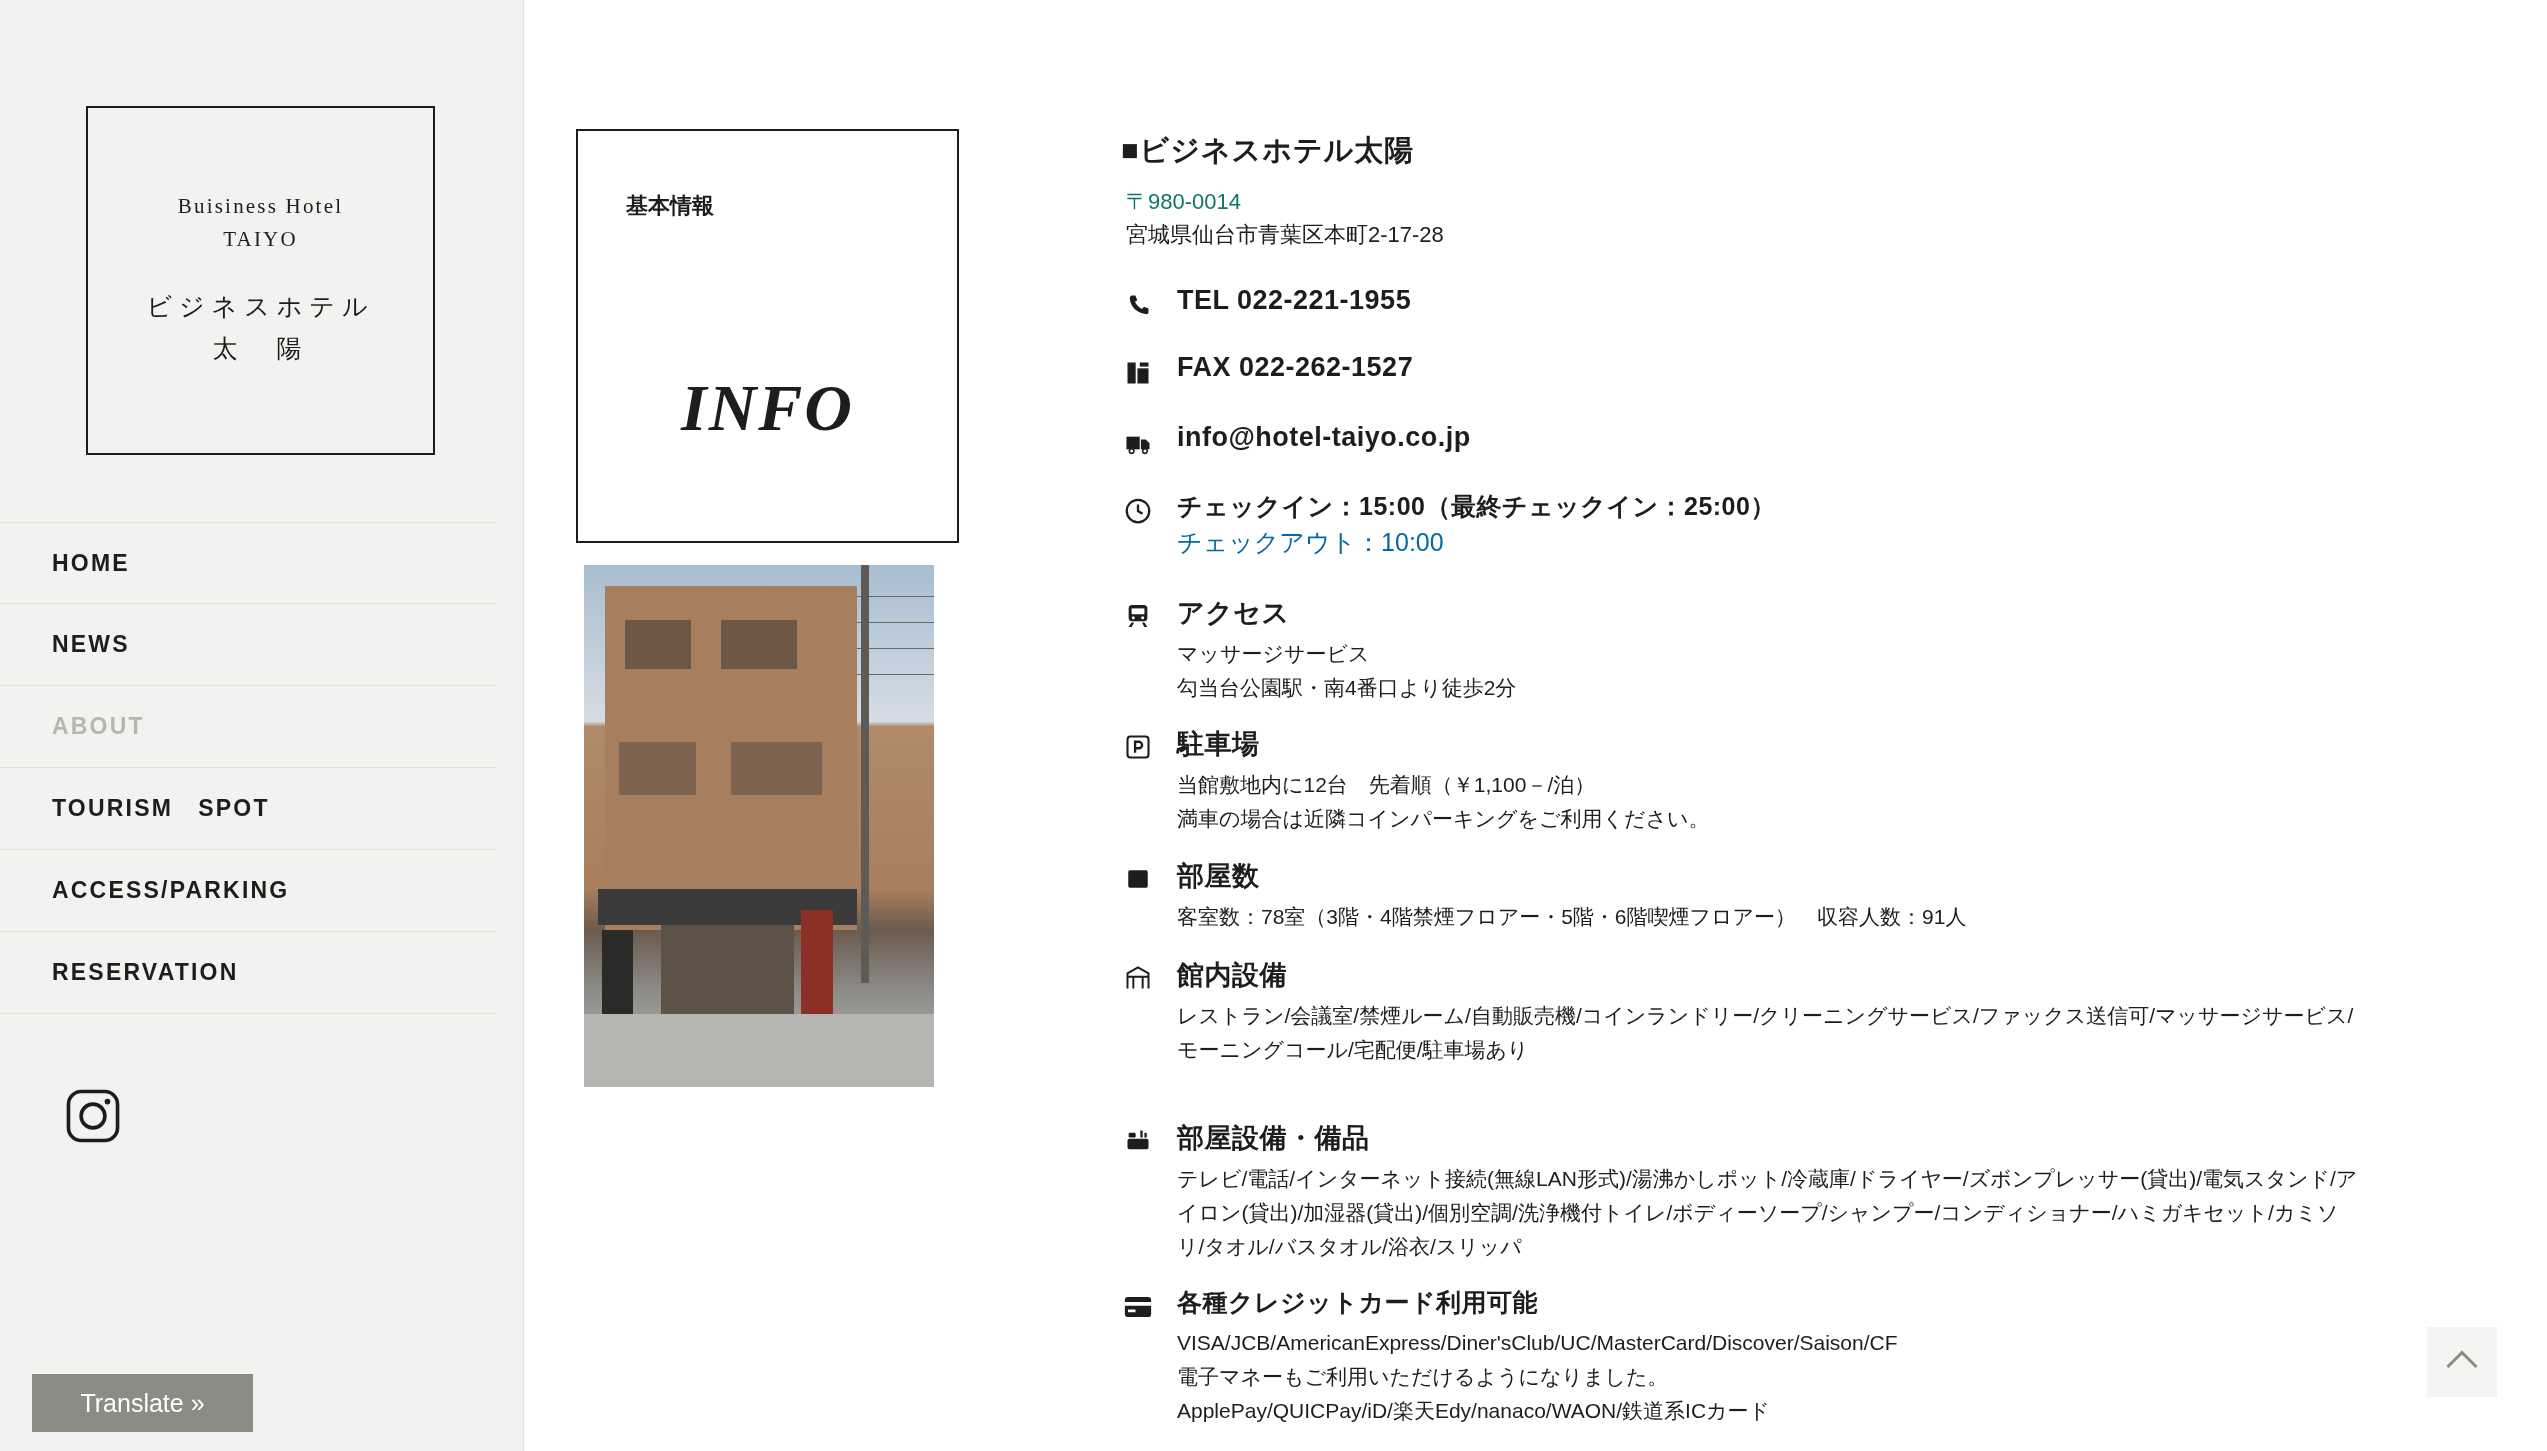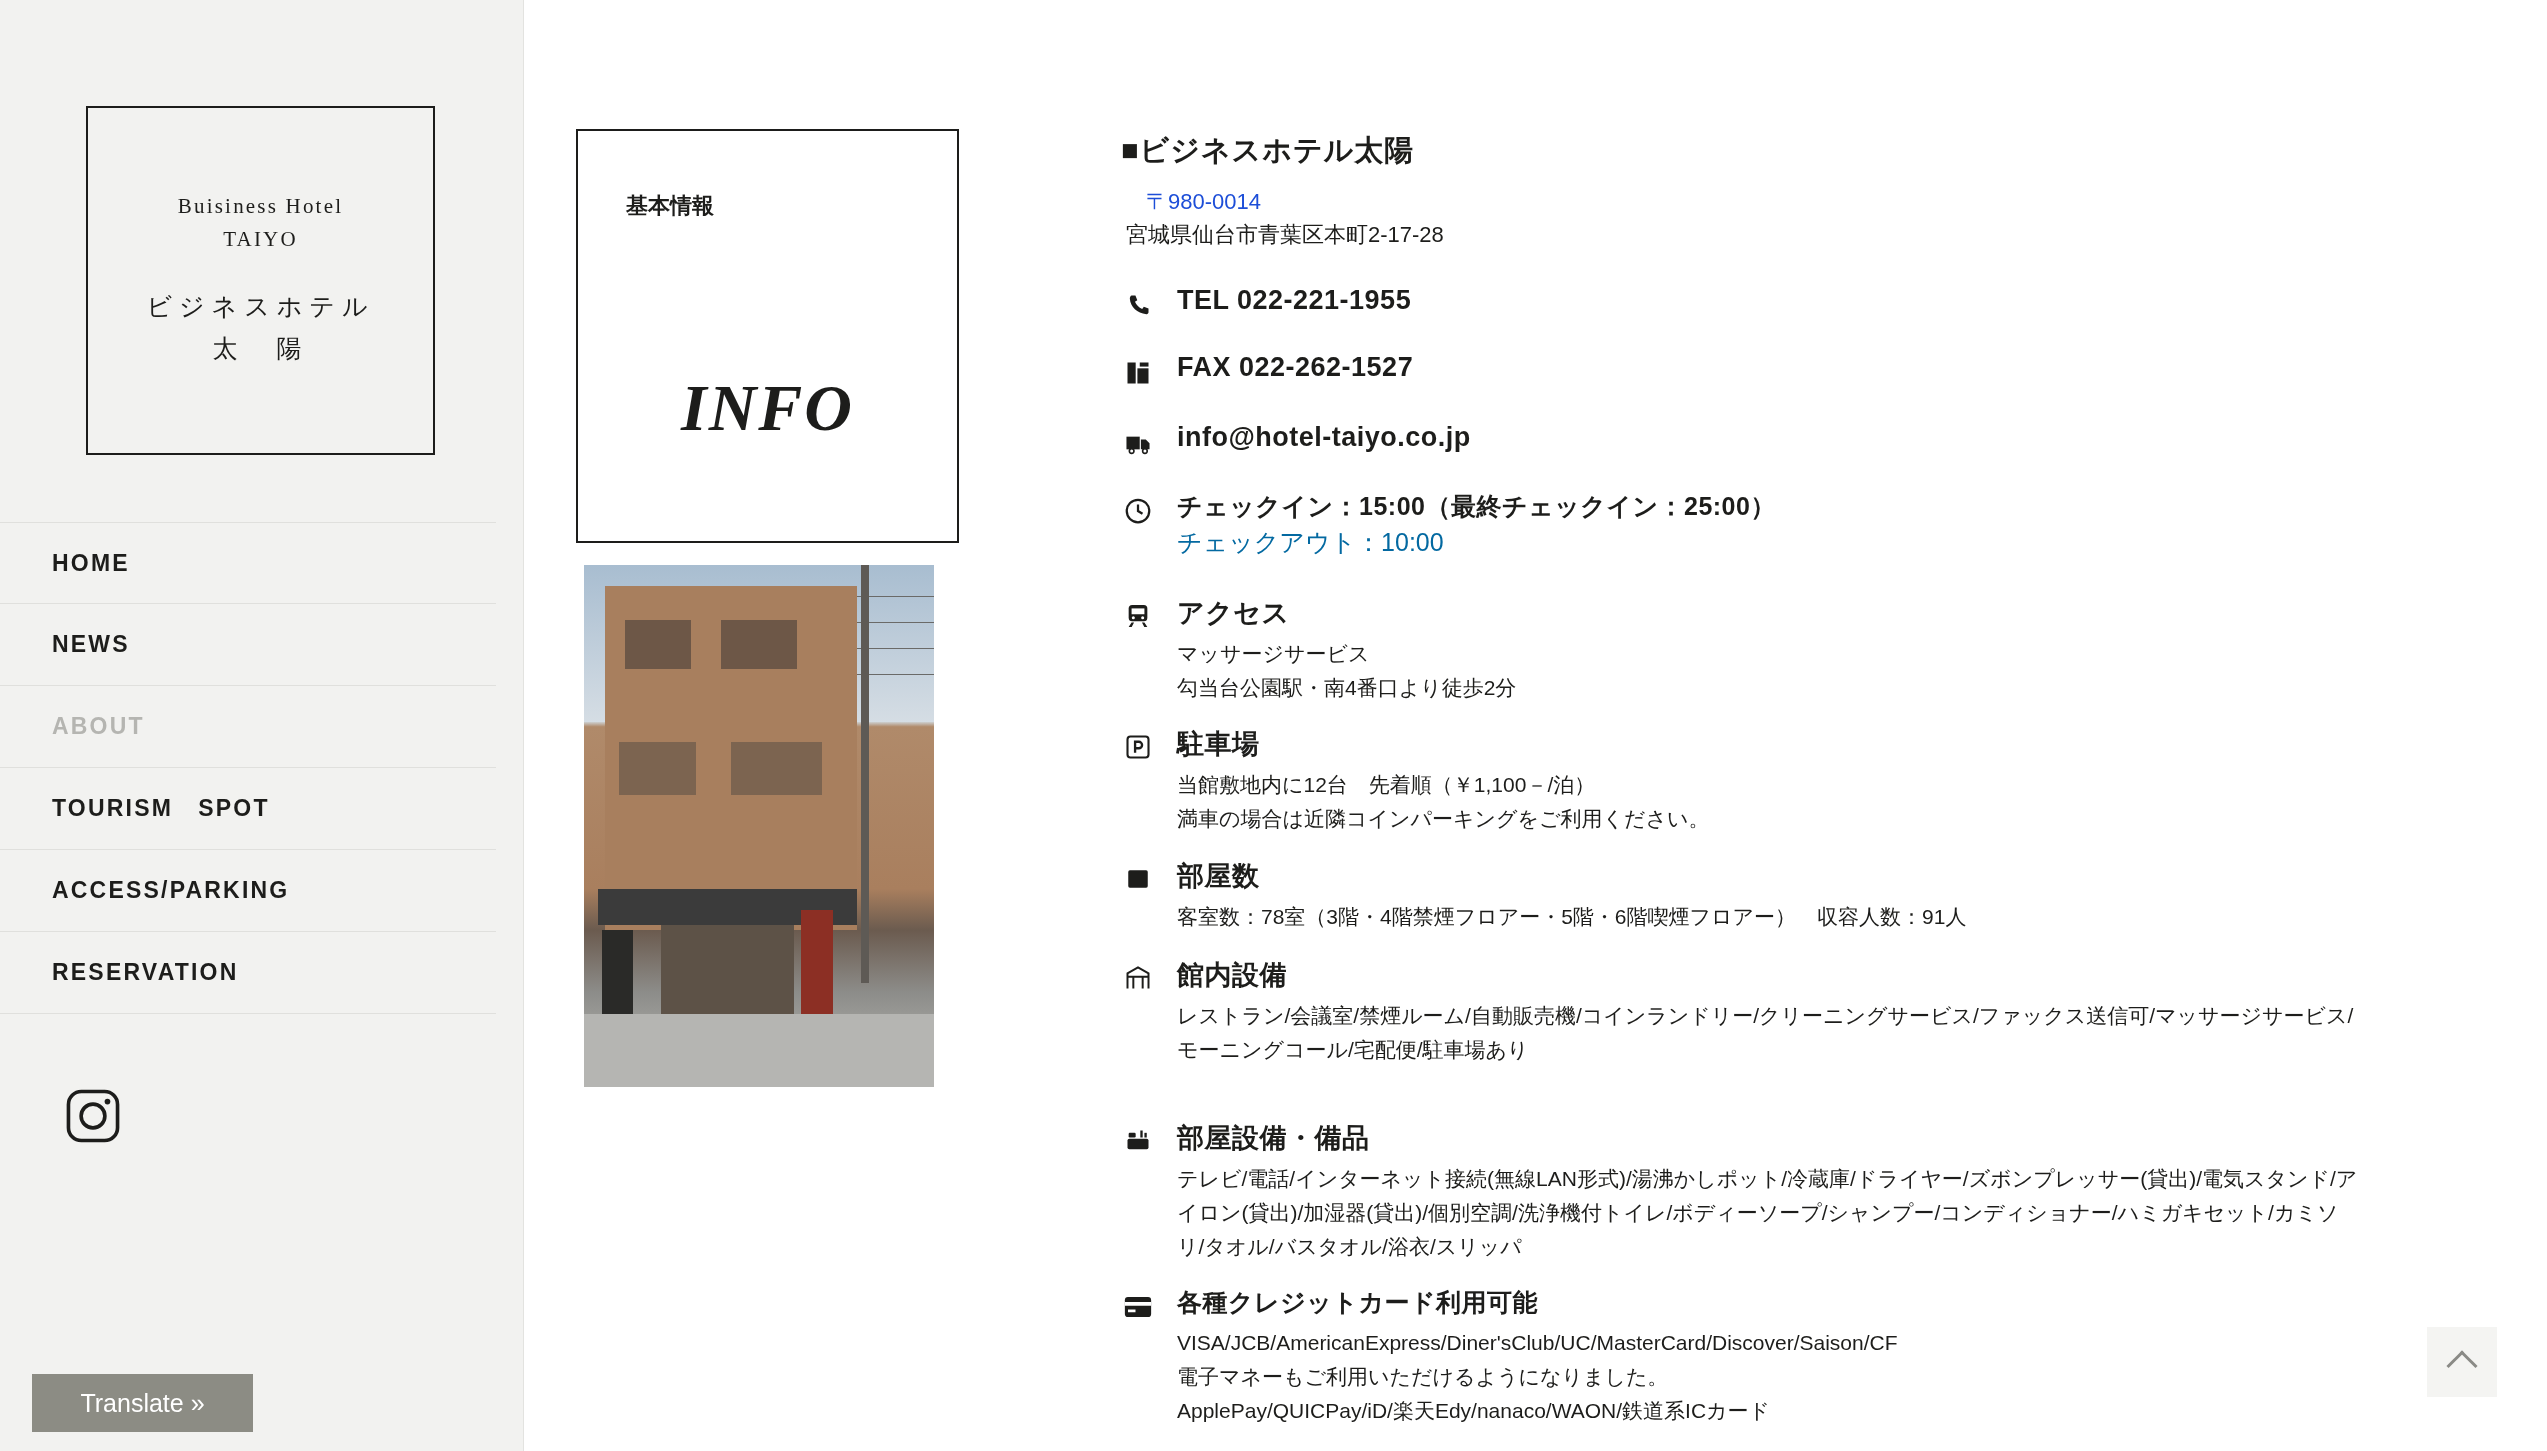--- a/index.html
+++ b/index.html
@@ -150,21 +150,21 @@
   .photo .road{position:absolute;left:0;bottom:0;width:100%;height:14%;background:#b5b5b2;}
   .photo .rail{position:absolute;left:0;bottom:12%;width:100%;height:4px;background:#d6d6d3;}
 
   
   .content { position: absolute; left: 597px; top: 0; width: 1423px; }
 
   .hotel-name {
     position: absolute; left: 0; top: 131px;
     font-size: 29px; font-weight: bold; color: #1d1d1b; letter-spacing: 1px;
   }
-  .addr1 { position: absolute; left: 5px; top: 187px; font-size: 22px; color: #1d4ed8; margin-left: 20px; }
+  .addr1 { position: absolute; left: 5px; top: 187px; font-size: 22px; color: #0f766e; }
   .addr2 { position: absolute; left: 5px; top: 220px; font-size: 22px; color: #1d1d1b; }
 
   .row { position: absolute; left: 0; width: 1423px; }
   .row .ic {
     position: absolute; left: 0; top: 0;
     width: 34px; height: 34px;
     display: flex; align-items: center; justify-content: center;
     color: #1d1d1b;
   }
   .row .head {

